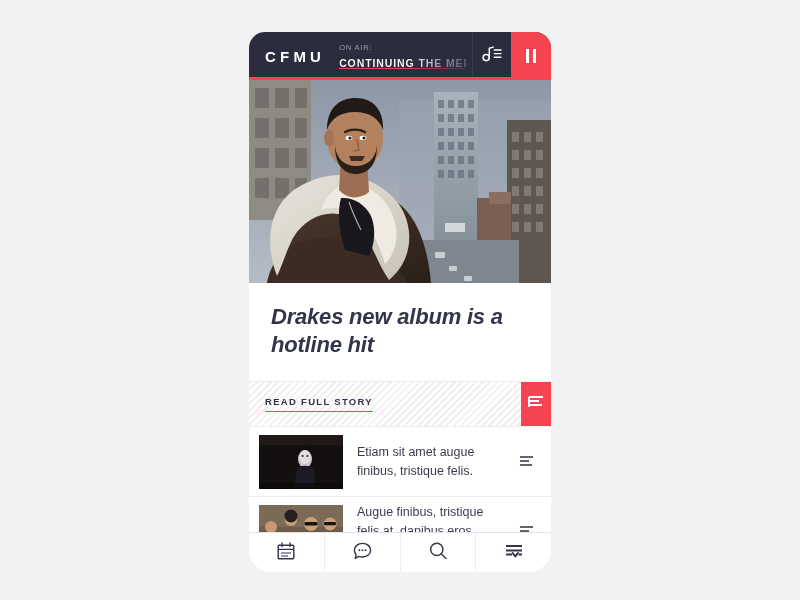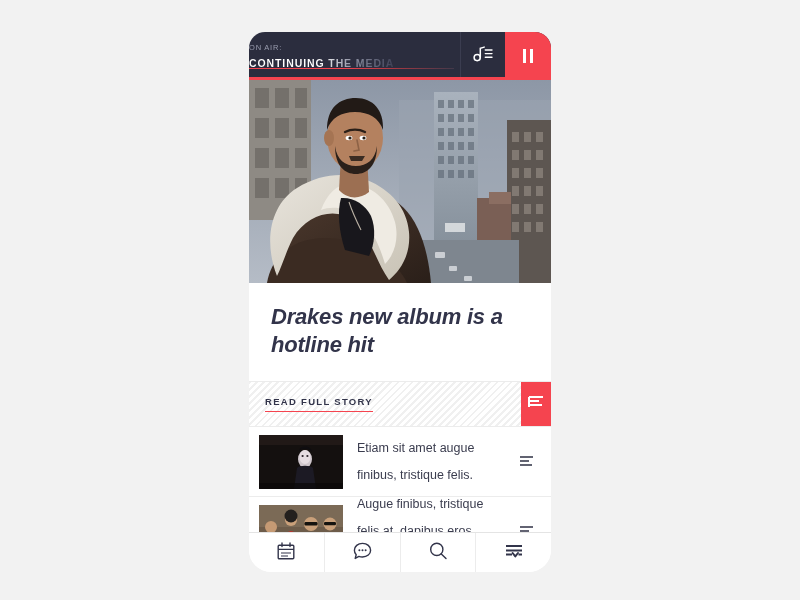--- a/index.html
+++ b/index.html
@@ -199,21 +199,21 @@
     height: 54px;
     flex: 0 0 auto;
     border-radius: 1px;
     overflow: hidden;
     background: #1a1a1a;
   }
   .thumb svg { display: block; width: 100%; height: 100%; }
   .story-text {
     flex: 1 1 auto;
     font-size: 12.5px;
-    line-height: 27px;
+    line-height: 19px;
     color: #3a3c4e;
     overflow: hidden;
   }
   .story-action {
     width: 22px;
     flex: 0 0 auto;
     display: flex;
     align-items: center;
     justify-content: center;
   }
@@ -235,20 +235,23 @@
   }
   .nav-cell:last-child { border-right: none; }
 </style>
 </head>
 <body>
 
 <div id="phone">
 
   <div id="topbar">
 
+    <div class="logo-cell">
+      <span class="logo-text">CFMU</span>
+    </div>
 
     <div class="onair-cell">
       <span class="onair-label">ON AIR:</span>
       <div class="onair-show-wrap">
         <span class="onair-show">CONTINUING THE MEDIA</span>
       </div>
       <div class="onair-underline"></div>
     </div>
 
     <div class="icon-cell">

